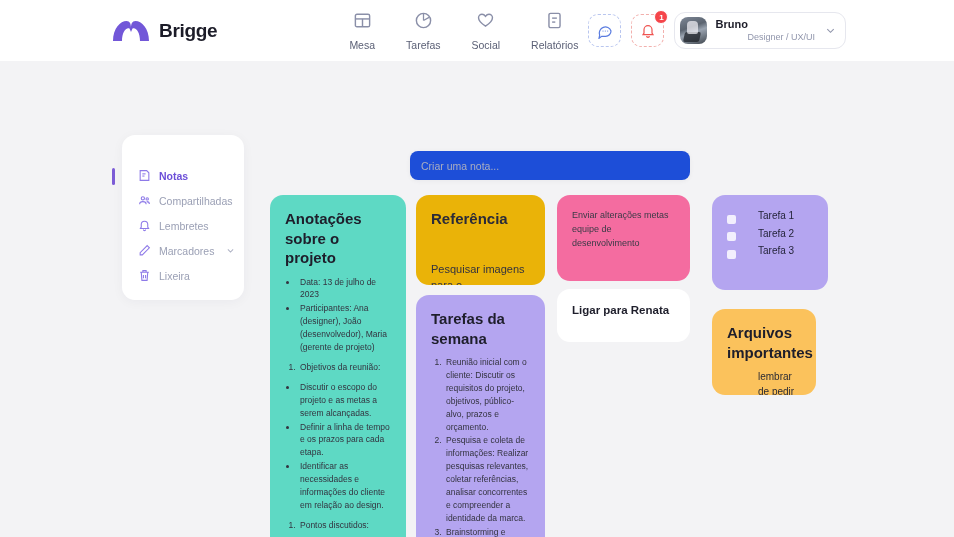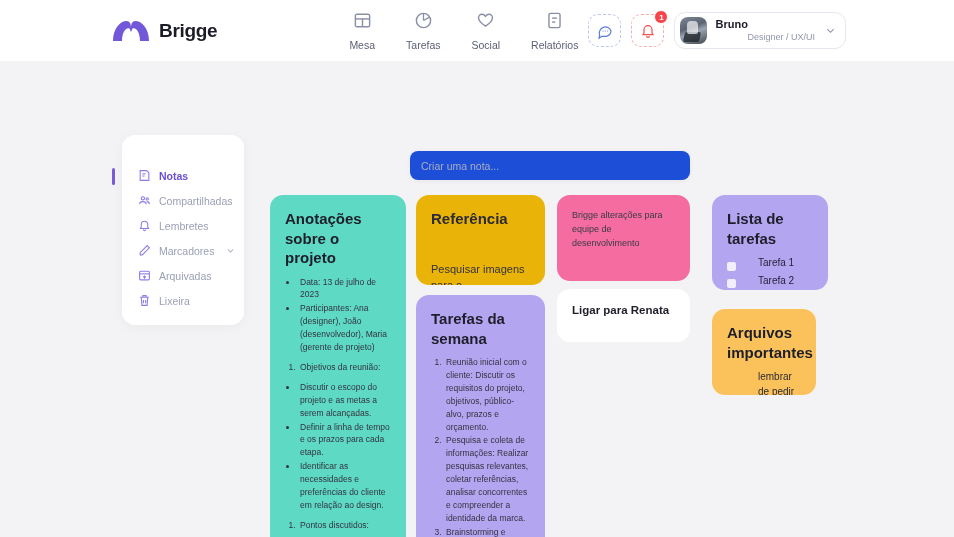--- a/index.html
+++ b/index.html
@@ -267,28 +267,20 @@
       <span class="side-label">Lembretes</span>
     </div>
     <div class="side-item">
       <svg class="sicon" viewBox="0 0 24 24" fill="none" stroke="currentColor" stroke-width="2">
           <path d="M17 3l4 4L8 20H4v-4z"></path>
         </svg>
       <span class="side-label">Marcadores</span>
       <svg class="side-chev" viewBox="0 0 24 24" fill="none" stroke="currentColor" stroke-width="2.8">
           <polyline points="5 9 12 16 19 9"></polyline>
         </svg>
-    </div>
-    <div class="side-item">
-      <svg class="sicon" viewBox="0 0 24 24" fill="none" stroke="currentColor" stroke-width="2">
-          <rect x="3" y="4" width="18" height="16" rx="2"></rect>
-          <line x1="3" y1="9" x2="21" y2="9"></line>
-          <path d="M12 18v-5M9.5 15.5 12 13l2.5 2.5"></path>
-        </svg>
-      <span class="side-label">Arquivadas</span>
     </div>
     <div class="side-item">
       <svg class="sicon" viewBox="0 0 24 24" fill="none" stroke="currentColor" stroke-width="2">
           <path d="M4 6h16M9 6V3h6v3M6 6l1.2 15h9.6L18 6"></path>
           <line x1="10" y1="11" x2="10" y2="17"></line>
           <line x1="14" y1="11" x2="14" y2="17"></line>
         </svg>
       <span class="side-label">Lixeira</span>
     </div>
   </div>
@@ -305,21 +297,21 @@
         <ul>
           <li>Data: 13 de julho de 2023</li>
           <li>Participantes: Ana (designer), João (desenvolvedor), Maria (gerente de projeto)</li>
         </ul>
         <ol>
           <li>Objetivos da reunião:</li>
         </ol>
         <ul>
           <li>Discutir o escopo do projeto e as metas a serem alcançadas.</li>
           <li>Definir a linha de tempo e os prazos para cada etapa.</li>
-          <li>Identificar as necessidades e preferências do cliente em relação ao design.</li>
+          <li>Identificar as necessidades e informações do cliente em relação ao design.</li>
         </ul>
         <ol>
           <li>Pontos discutidos:</li>
         </ol>
         <p style="font-weight:bold">Briefing do cliente:</p>
         <ul>
           <li>O cliente deseja um design moderno e minimalista, com foco na simplicidade.</li>
 
         </ul>
       </div>
@@ -336,29 +328,28 @@
         <ol>
           <li>Reunião inicial com o cliente: Discutir os requisitos do projeto, objetivos, público-alvo, prazos e orçamento.</li>
           <li>Pesquisa e coleta de informações: Realizar pesquisas relevantes, coletar referências, analisar concorrentes e compreender a identidade da marca.</li>
           <li>Brainstorming e geração de ideias: Desenvolver conceitos criativos, explorar diferentes abordagens e esboçar ideias preliminares.</li>
 
         </ol>
       </div>
     </div>
 
     <div class="card" id="card-enviar">
-      <div class="plain">Brigge alterações para equipe de desenvolvimento</div>
+      <div class="plain">Enviar alterações metas equipe de desenvolvimento</div>
     </div>
 
     <div class="card" id="card-ligar">
       <div class="card-title">Ligar para Renata</div>
     </div>
 
     <div class="card" id="card-lista">
-      <div class="card-title">Lista de tarefas</div>
       <div class="checklist">
         <div class="checkline">
           <span class="cbox"></span>
           <span>Tarefa 1</span>
         </div>
         <div class="checkline">
           <span class="cbox"></span>
           <span>Tarefa 2</span>
         </div>
         <div class="checkline">

